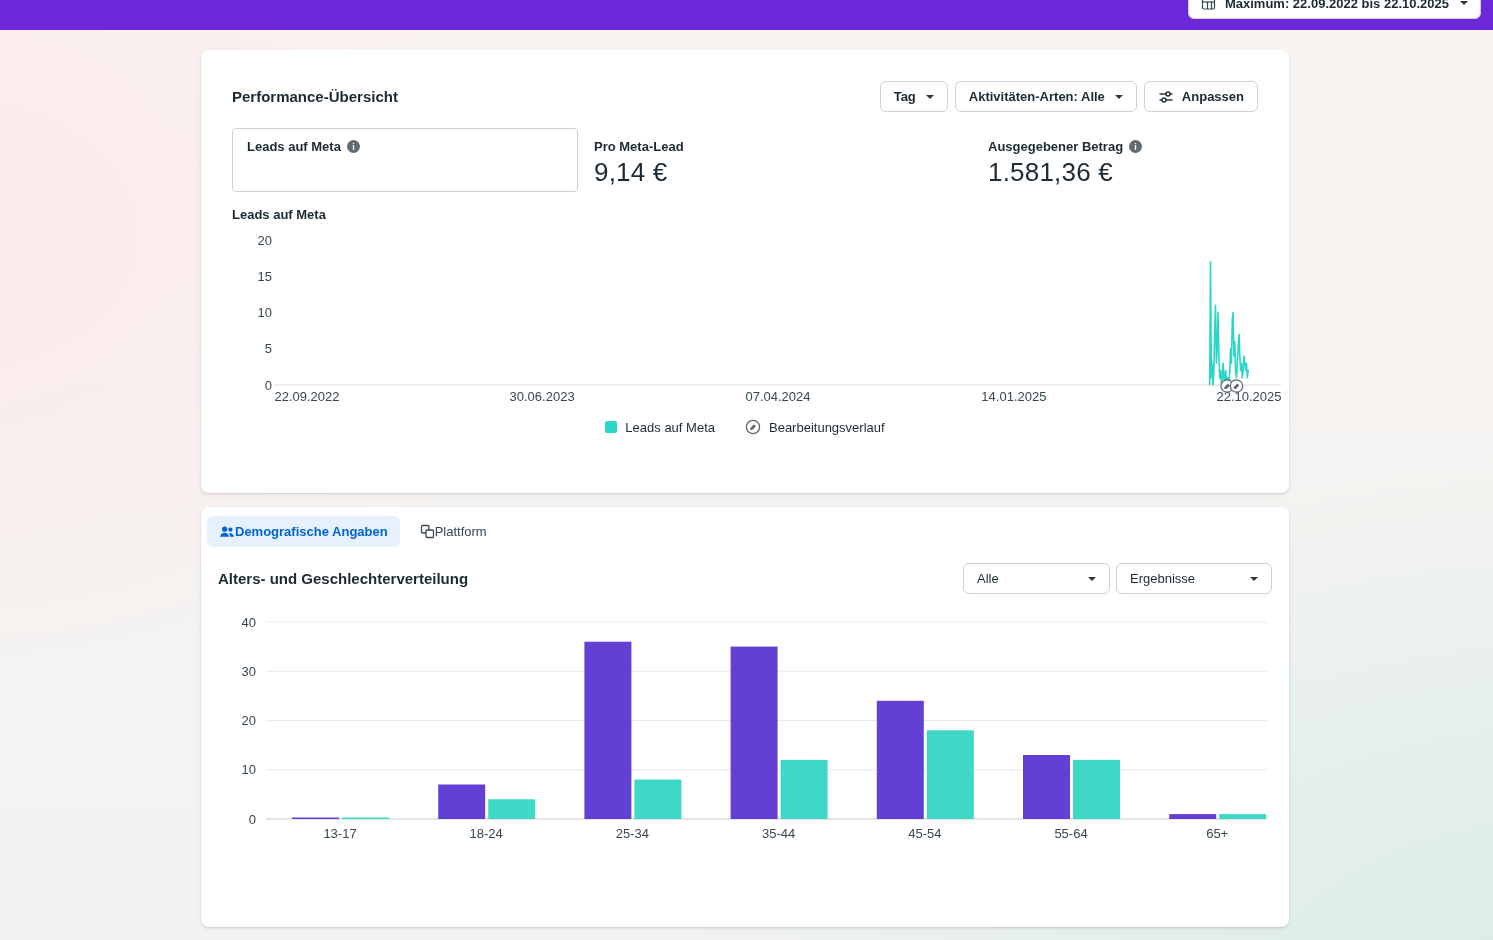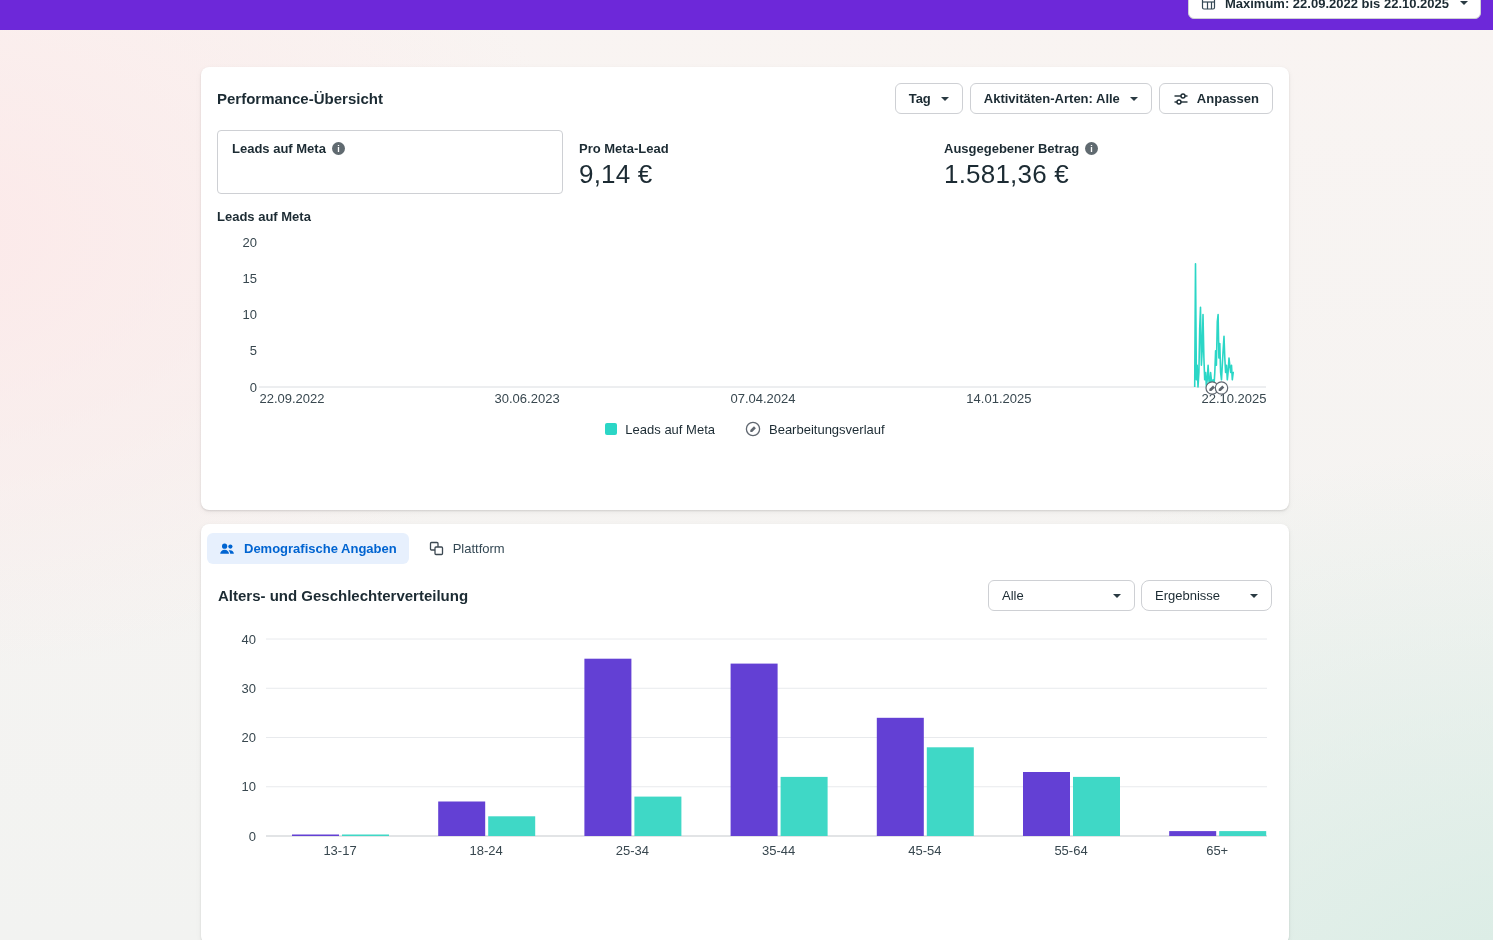--- a/index.html
+++ b/index.html
@@ -11,56 +11,56 @@
       linear-gradient(#f9f4f2,#f2f3f1);
   }
   .topstrip{position:relative;height:30px;background:#6d28d9;}
   .daterange{
     position:absolute;right:12px;top:-13px;height:32px;display:inline-flex;align-items:center;gap:9px;
     background:#fff;border:1px solid #ced0d4;border-radius:6px;padding:0 12px;font-family:inherit;
     font-size:13px;font-weight:600;color:#1c2b33;cursor:pointer;
   }
   .container{width:1088px;margin-left:201px;}
   .card{background:#fff;border-radius:8px;box-shadow:0 1px 2px rgba(0,0,0,.12),0 2px 6px rgba(0,0,0,.05);}
-  .card1{margin-top:37px;min-height:443px;padding:16px;box-sizing:border-box;}
+  .card1{margin-top:20px;min-height:443px;padding:31px;box-sizing:border-box;}
   .card1-header{display:flex;align-items:center;height:31px;}
   .card1-header h2{margin:0;font-size:15px;font-weight:700;}
   .hbtns{margin-left:auto;display:flex;gap:7px;}
   .btn,.select{
     display:inline-flex;align-items:center;gap:8px;height:31px;padding:0 13px;border:1px solid #ced0d4;
     border-radius:6px;background:#fff;font-family:inherit;font-size:13px;font-weight:600;color:#1c2b33;cursor:pointer;
   }
   .select{font-weight:400;justify-content:space-between;}
   .caret{width:0;height:0;border-left:4px solid transparent;border-right:4px solid transparent;border-top:4.5px solid #2a3a42;margin-left:2px;}
   .metrics{position:relative;height:65px;margin-top:16px;}
   .metric{position:absolute;top:0;padding:11px 0 0 0;}
   .metric.boxed{left:0;width:346px;height:64px;box-sizing:border-box;border:1px solid #ced0d4;border-radius:4px;padding:10px 14px;}
   .metric.m2{left:362px;}
-  .metric.m3{left:727px;}
+  .metric.m3{left:756px;}
   .mlabel{display:flex;align-items:center;font-size:13px;font-weight:700;}
   .info{display:inline-flex;align-items:center;justify-content:center;width:13px;height:13px;border-radius:50%;
     background:#606a70;color:#fff;font-size:9px;font-weight:700;margin-left:6px;cursor:pointer;}
   .info::before{content:"i";}
   .mvalue{font-size:26px;font-weight:400;margin-top:3px;letter-spacing:.2px;}
   .chart-label{font-size:13px;font-weight:700;margin-top:14px;height:16px;}
   svg{font-family:"Liberation Sans",sans-serif;display:block;}
   .linechart{margin-top:6px;}
   .llegend{display:flex;justify-content:center;gap:30px;margin-top:8px;font-size:13px;align-items:center;}
   .litem{display:flex;align-items:center;gap:8px;}
   .sq{width:12px;height:12px;border-radius:2px;display:inline-block;}
   .card2{margin-top:14px;min-height:420px;padding:9px 17px 17px 17px;box-sizing:border-box;}
   .tabs{display:flex;gap:8px;margin-left:-11px;align-items:center;}
-  .tab{display:inline-flex;align-items:center;gap:9px;height:31px;padding:0 12px;border-radius:6px;
+  .tab{display:inline-flex;align-items:center;height:31px;padding:0 12px;border-radius:6px;
     font-size:13px;font-weight:400;color:#344854;cursor:pointer;background:transparent;border:none;font-family:inherit;}
   .tab.active{background:#e7f0fd;color:#0064d1;font-weight:600;}
   .trow{display:flex;align-items:center;margin-top:16px;height:31px;}
   .trow h3{margin:0;font-size:15px;font-weight:700;}
   .selects{margin-left:auto;display:flex;gap:6px;}
   .select.s1{width:147px;box-sizing:border-box;}
-  .select.s2{width:131px;box-sizing:border-box;border-radius:8px;}
+  .select.s2{width:156px;box-sizing:border-box;}
   .barchart{margin-top:18px;}
   .blegend{display:flex;gap:52px;margin-left:360px;margin-top:10px;}
   .bitem{display:flex;gap:9px;align-items:flex-start;}
   .bitem .sq{margin-top:2px;}
   .bname{font-size:13px;}
   .bsub{font-size:11px;margin-top:3px;color:#1c2b33;}
 </style>
 </head>
 <body>
 

